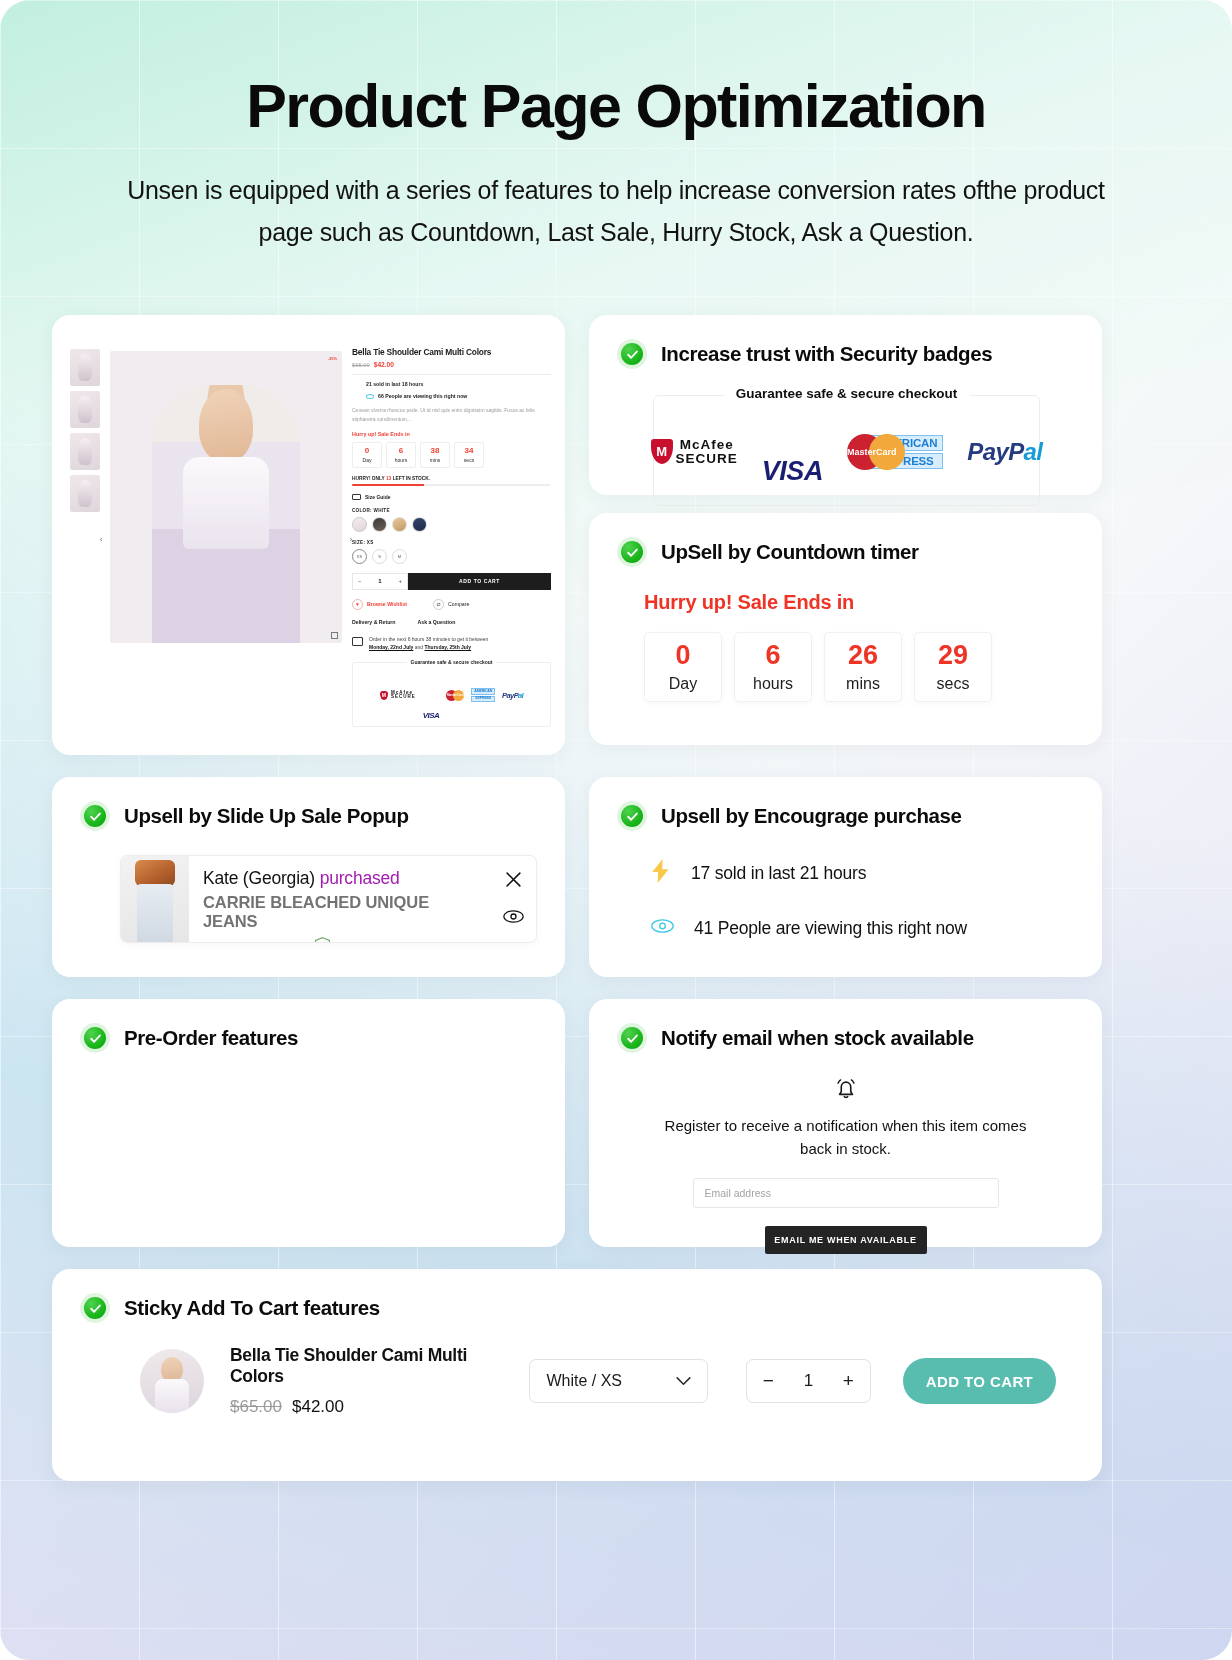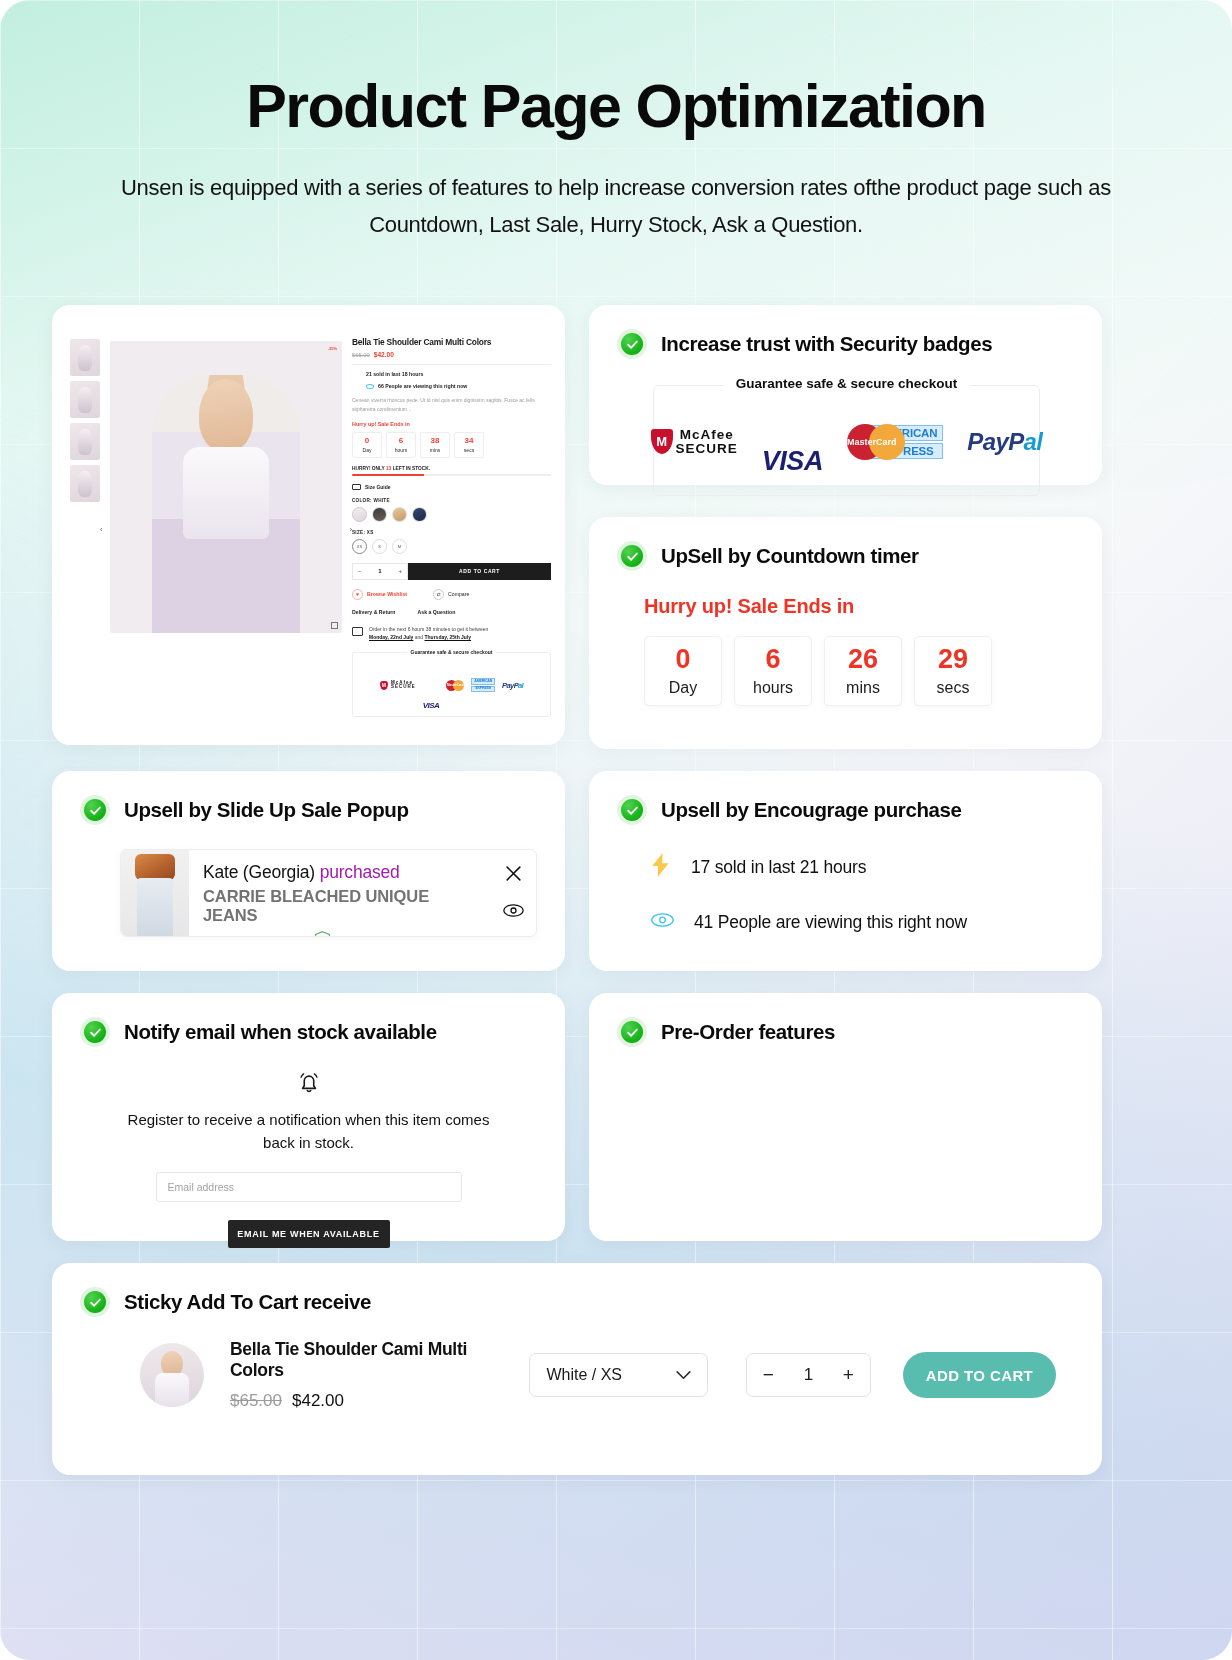--- a/index.html
+++ b/index.html
@@ -35,21 +35,21 @@
   .hero h1 {
     font-size: 61px;
     font-weight: 800;
     letter-spacing: -1.6px;
     color: #0a0a0a;
     line-height: 1.12;
   }
   .hero p {
     margin: 30px auto 16px;
     max-width: 1000px;
-    font-size: 22px;
+    font-size: 25px;
     line-height: 1.66;
     color: #121212;
     font-weight: 500;
     letter-spacing: -0.3px;
   }
 
   
   .cards {
     margin: 62px 52px 0;
     display: grid;
@@ -471,21 +471,21 @@
                 </span>
                 <span class="bdg-paypal" style="font-size:7.5px;">
                   <span class="a">PayP</span><span class="b">al</span>
                 </span>
               </div>
             </div>
           </div>
         </div>
       </div>
 
-      <div style="display:flex;flex-direction:column;gap:32px;">
+      <div style="display:flex;flex-direction:column;gap:18px;">
 
         <div class="card" id="card-security">
           <div class="card-title-row">
             <span class="check">
               <i>
                   <svg viewBox="0 0 24 24">
                     <path d="M4 12.5l5.5 5.5L20 6.5" fill="none" stroke="#fff" stroke-width="3.4" stroke-linecap="round" stroke-linejoin="round"></path>
                   </svg>
                 </i>
             </span>
@@ -630,20 +630,33 @@
                   <circle cx="14" cy="8.5" r="3.4" fill="none" stroke="#3ec6ea" stroke-width="1.6"></circle>
                 </svg>
             </span>
             <span><b>41</b>
               <span>People are viewing this right now</span>
             </span>
           </div>
         </div>
       </div>
 
+      <div class="card" id="card-preorder">
+        <div class="card-title-row">
+          <span class="check">
+            <i>
+                <svg viewBox="0 0 24 24">
+                  <path d="M4 12.5l5.5 5.5L20 6.5" fill="none" stroke="#fff" stroke-width="3.4" stroke-linecap="round" stroke-linejoin="round"></path>
+                </svg>
+              </i>
+          </span>
+          <span class="card-title">Pre-Order features</span>
+        </div>
+      </div>
+
       <div class="card" id="card-notify">
         <div class="card-title-row">
           <span class="check">
             <i>
                 <svg viewBox="0 0 24 24">
                   <path d="M4 12.5l5.5 5.5L20 6.5" fill="none" stroke="#fff" stroke-width="3.4" stroke-linecap="round" stroke-linejoin="round"></path>
                 </svg>
               </i>
           </span>
           <span class="card-title">Notify email when stock available</span>
@@ -657,43 +670,30 @@
             </svg>
           </span>
           <div class="nt-desc">Register to receive a notification when this item comes back in stock.</div>
           <div class="nt-input">
             <span>Email address</span>
           </div>
           <div class="nt-btn">EMAIL ME WHEN AVAILABLE</div>
         </div>
       </div>
 
-      <div class="card" id="card-preorder">
-        <div class="card-title-row">
-          <span class="check">
-            <i>
-                <svg viewBox="0 0 24 24">
-                  <path d="M4 12.5l5.5 5.5L20 6.5" fill="none" stroke="#fff" stroke-width="3.4" stroke-linecap="round" stroke-linejoin="round"></path>
-                </svg>
-              </i>
-          </span>
-          <span class="card-title">Pre-Order features</span>
-        </div>
-      </div>
-
       <div class="card" id="card-sticky">
         <div class="card-title-row">
           <span class="check">
             <i>
                 <svg viewBox="0 0 24 24">
                   <path d="M4 12.5l5.5 5.5L20 6.5" fill="none" stroke="#fff" stroke-width="3.4" stroke-linecap="round" stroke-linejoin="round"></path>
                 </svg>
               </i>
           </span>
-          <span class="card-title">Sticky Add To Cart receive</span>
+          <span class="card-title">Sticky Add To Cart features</span>
         </div>
         <div class="sticky-row">
           <div class="st-thumb"></div>
           <div class="st-info">
             <div class="st-name">Bella Tie Shoulder Cami Multi Colors</div>
             <div class="st-price">
               <s>$65.00</s><b>$42.00</b>
             </div>
           </div>
           <div class="st-select">

